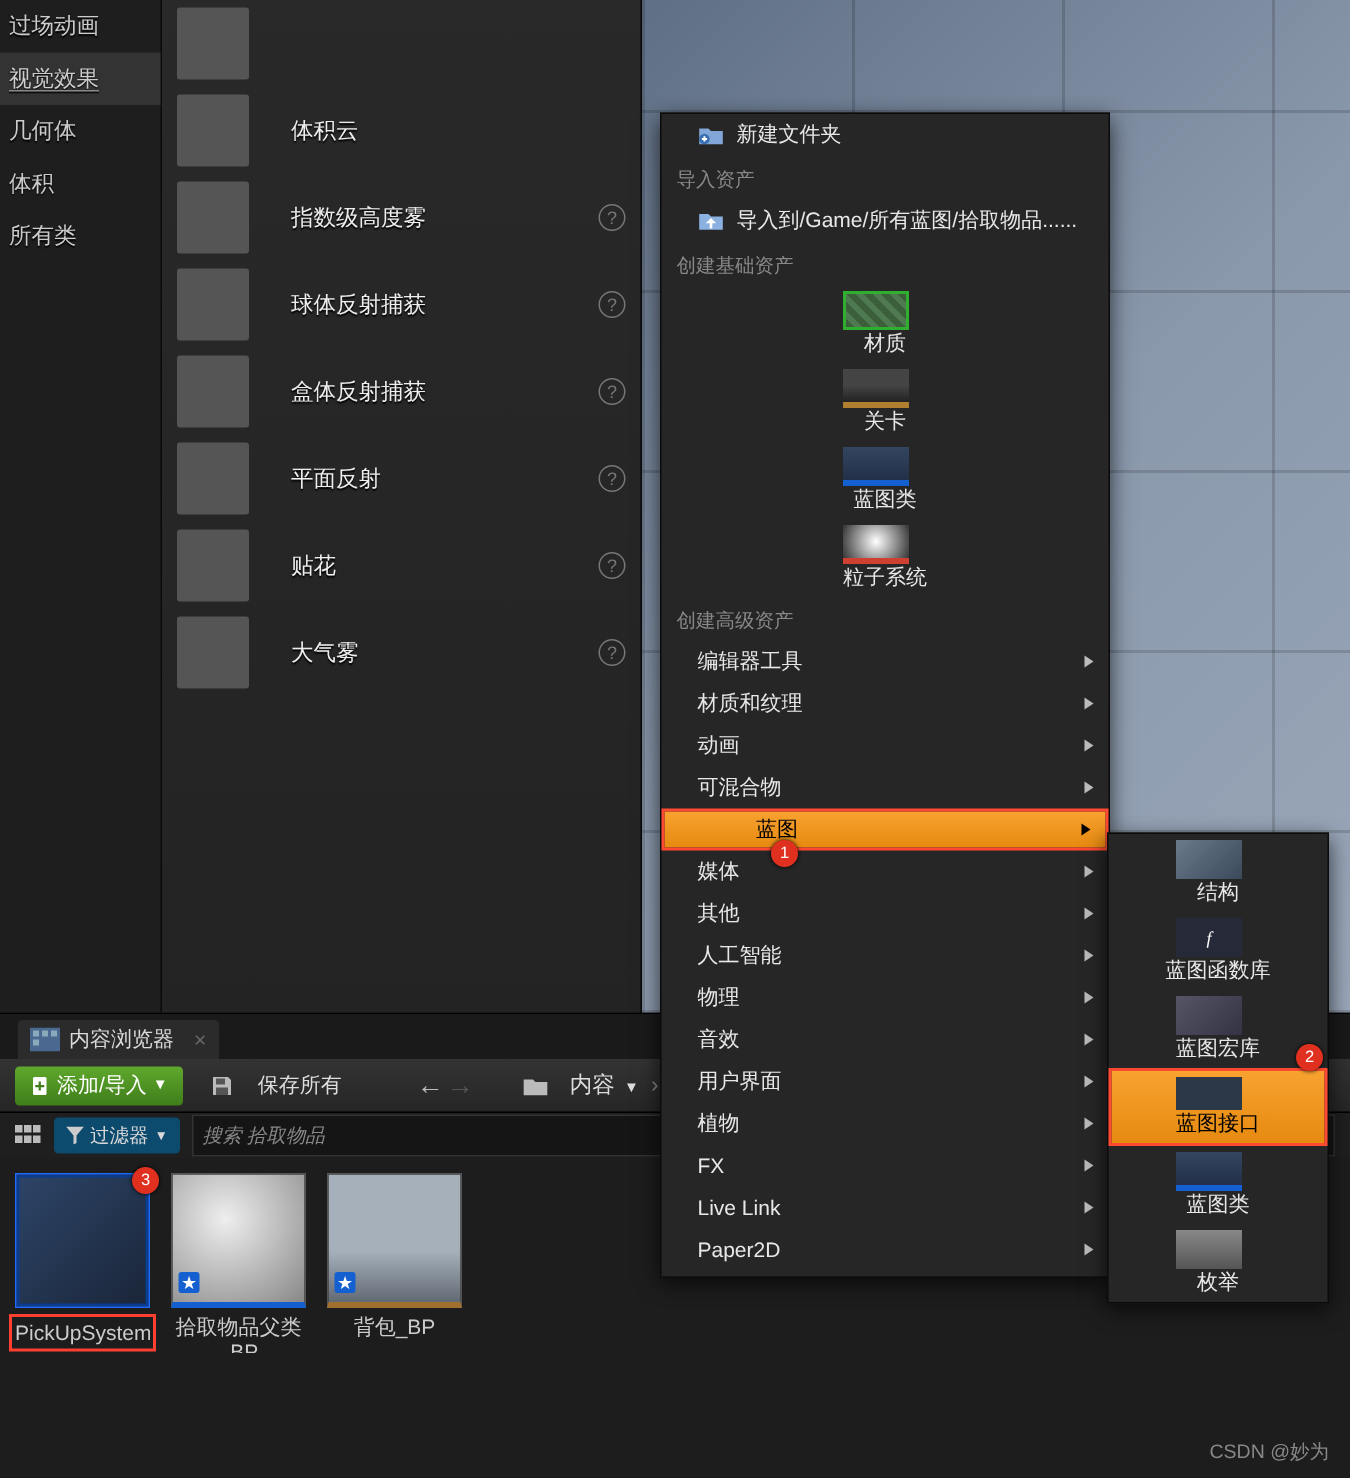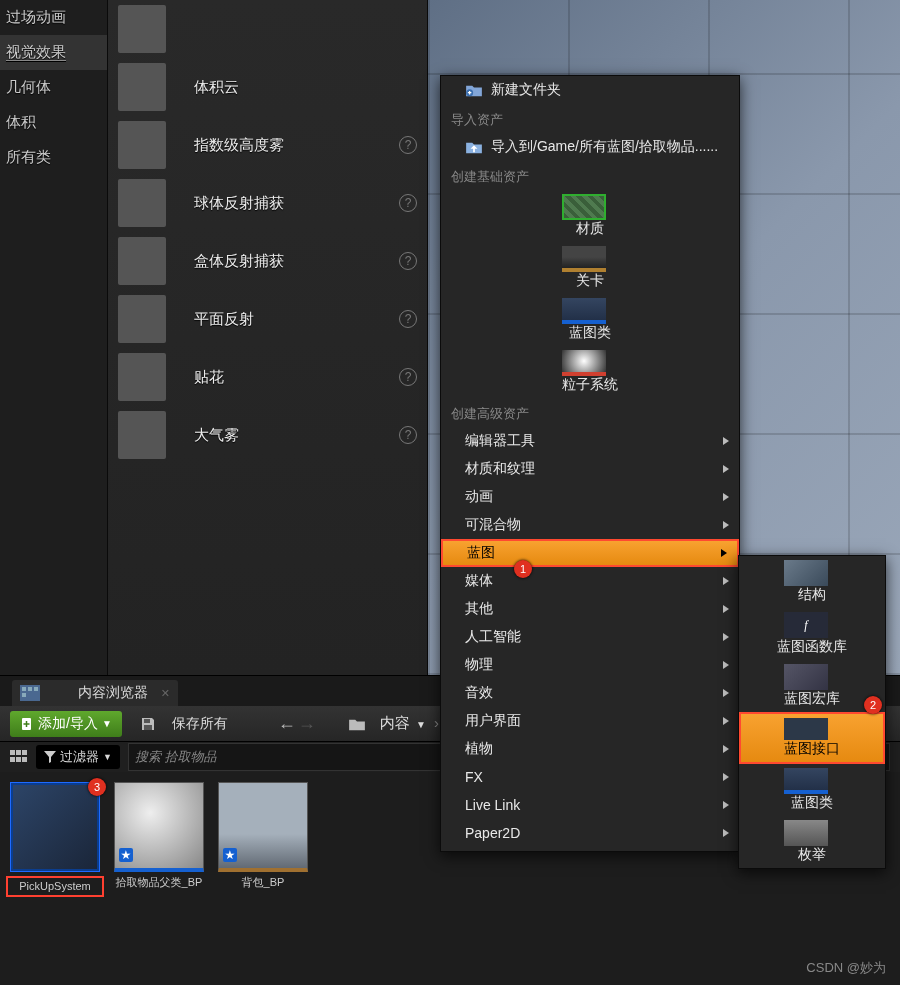--- a/index.html
+++ b/index.html
@@ -138,21 +138,21 @@
     width: 44px; height: 44px;
     margin-right: 12px;
     display: flex; align-items: center; justify-content: center;
     font-size: 12px;
   }
   .ctx-item.highlight {
     background: linear-gradient(#f8a230,#e68a10);
     border: 2px solid #ff4930;
     color: #000;
   }
-  .ctx-item.highlight .label { color: #000; }
+  .ctx-item.highlight .label { color: #000; margin-left: 37px; }
   .ctx-item.highlight .chev { border-left-color: #000; }
   .ctx-icon-folder {
     width: 18px; height: 14px; margin-right: 8px;
   }
 
   
   .submenu {
     position: absolute;
     top: 555px;
     left: 738px;
@@ -194,21 +194,20 @@
     padding-left: 12px;
     background: #1a1a1a;
   }
   .cb-tab {
     display: flex; align-items: center;
     padding: 4px 30px 4px 8px;
     background: #2b2b2b;
     border-radius: 3px 3px 0 0;
     font-size: 14px;
     position: relative;
-    gap: 32px;
   }
   .cb-tab .x { position: absolute; right: 8px; color: #666; font-size: 11px; }
   .cb-toolbar {
     height: 36px;
     display: flex;
     align-items: center;
     padding: 0 10px;
     background: linear-gradient(#333,#262626);
     border-bottom: 1px solid #000;
     gap: 8px;
@@ -229,21 +228,21 @@
 
   .cb-filterbar {
     height: 30px;
     display: flex; align-items: center;
     padding: 0 10px;
     gap: 8px;
     background: #1f1f1f;
   }
   .filter-chip {
     display: flex; align-items: center;
-    background: #000000;
+    background: #0c4a6e;
     padding: 3px 8px;
     border-radius: 3px;
     font-size: 13px;
     gap: 4px;
   }
   .search-box {
     flex: 1;
     background: #151515;
     border: 1px solid #333;
     padding: 4px 6px;
@@ -265,21 +264,21 @@
     position: relative;
   }
   .asset-card .thumb {
     width: 90px; height: 90px;
     background: #444;
     border: 1px solid #555;
     margin-bottom: 4px;
   }
   .asset-card.sel .thumb { border: 1px solid #1e6aff; box-shadow: 0 0 0 2px #0a3d8f inset;}
   .asset-card .name {
-    font-size: 11px;
+    font-size: 14px;
     text-align: center;
     color: #ccc;
     line-height: 1.2;
     max-height: 26px;
     overflow: hidden;
     width: 90px;
   }
   .asset-card.redbox .name-wrap {
     border: 2px solid #ff4030;
     padding: 2px 2px;

